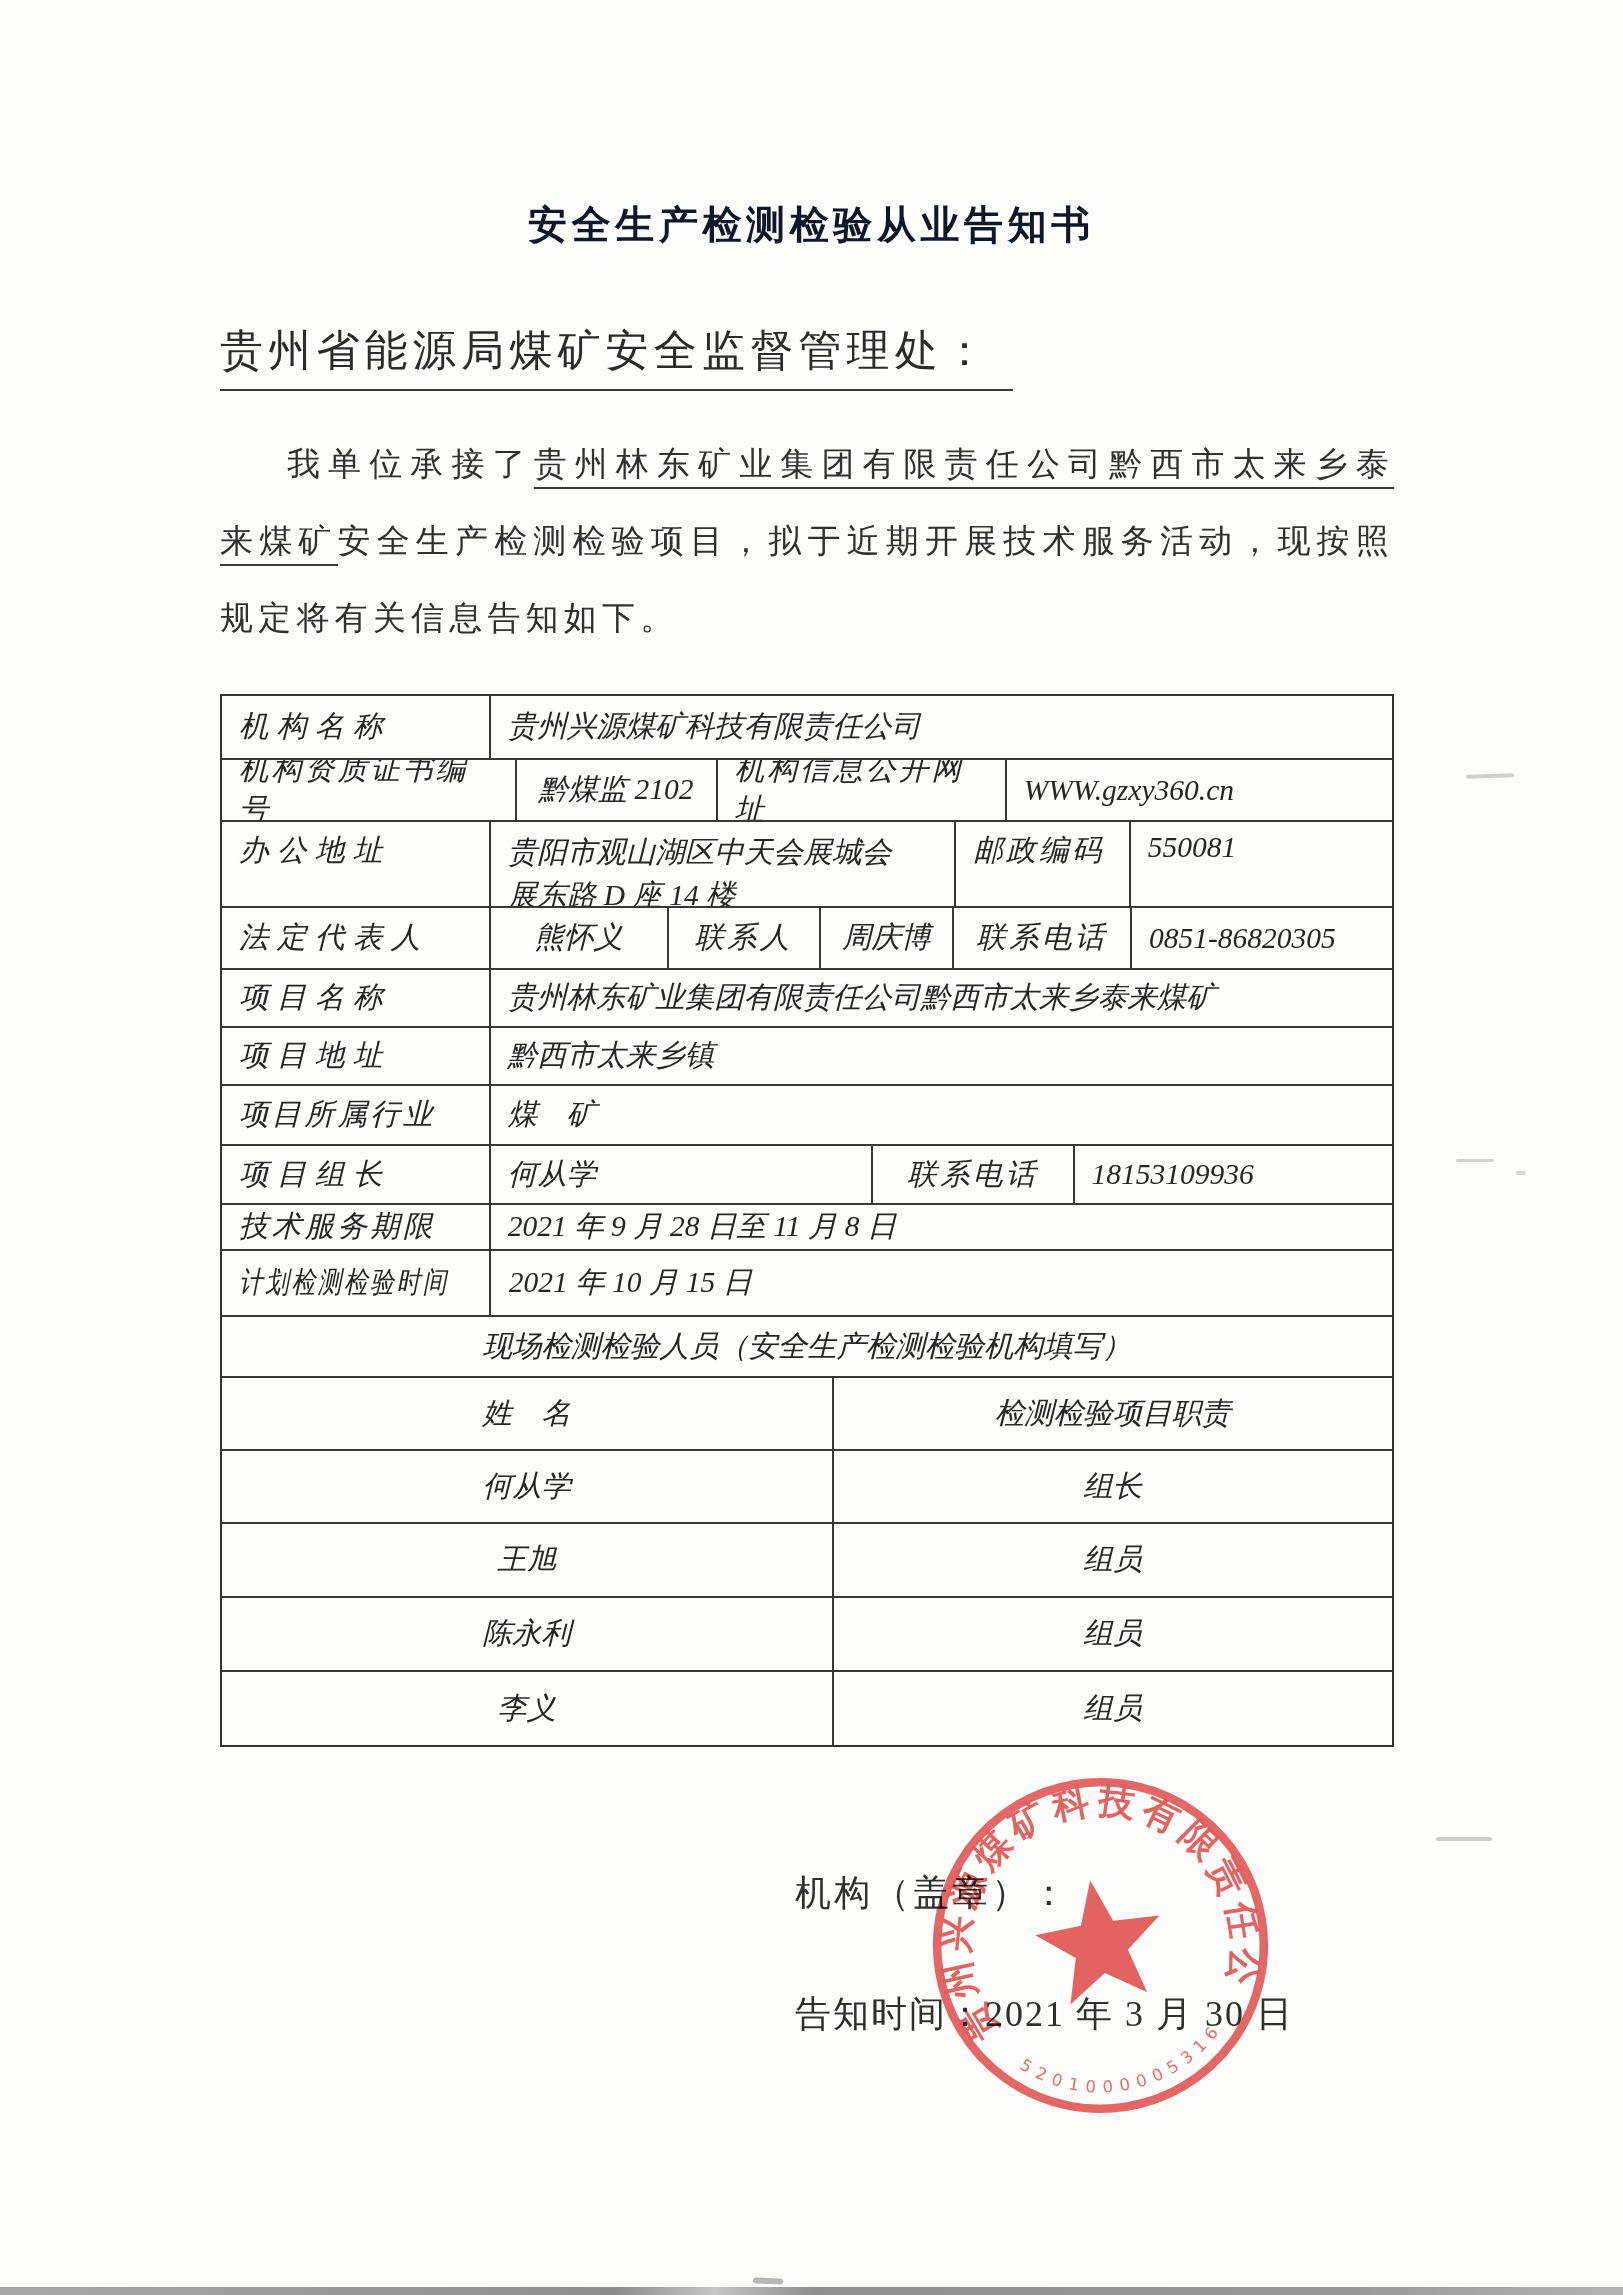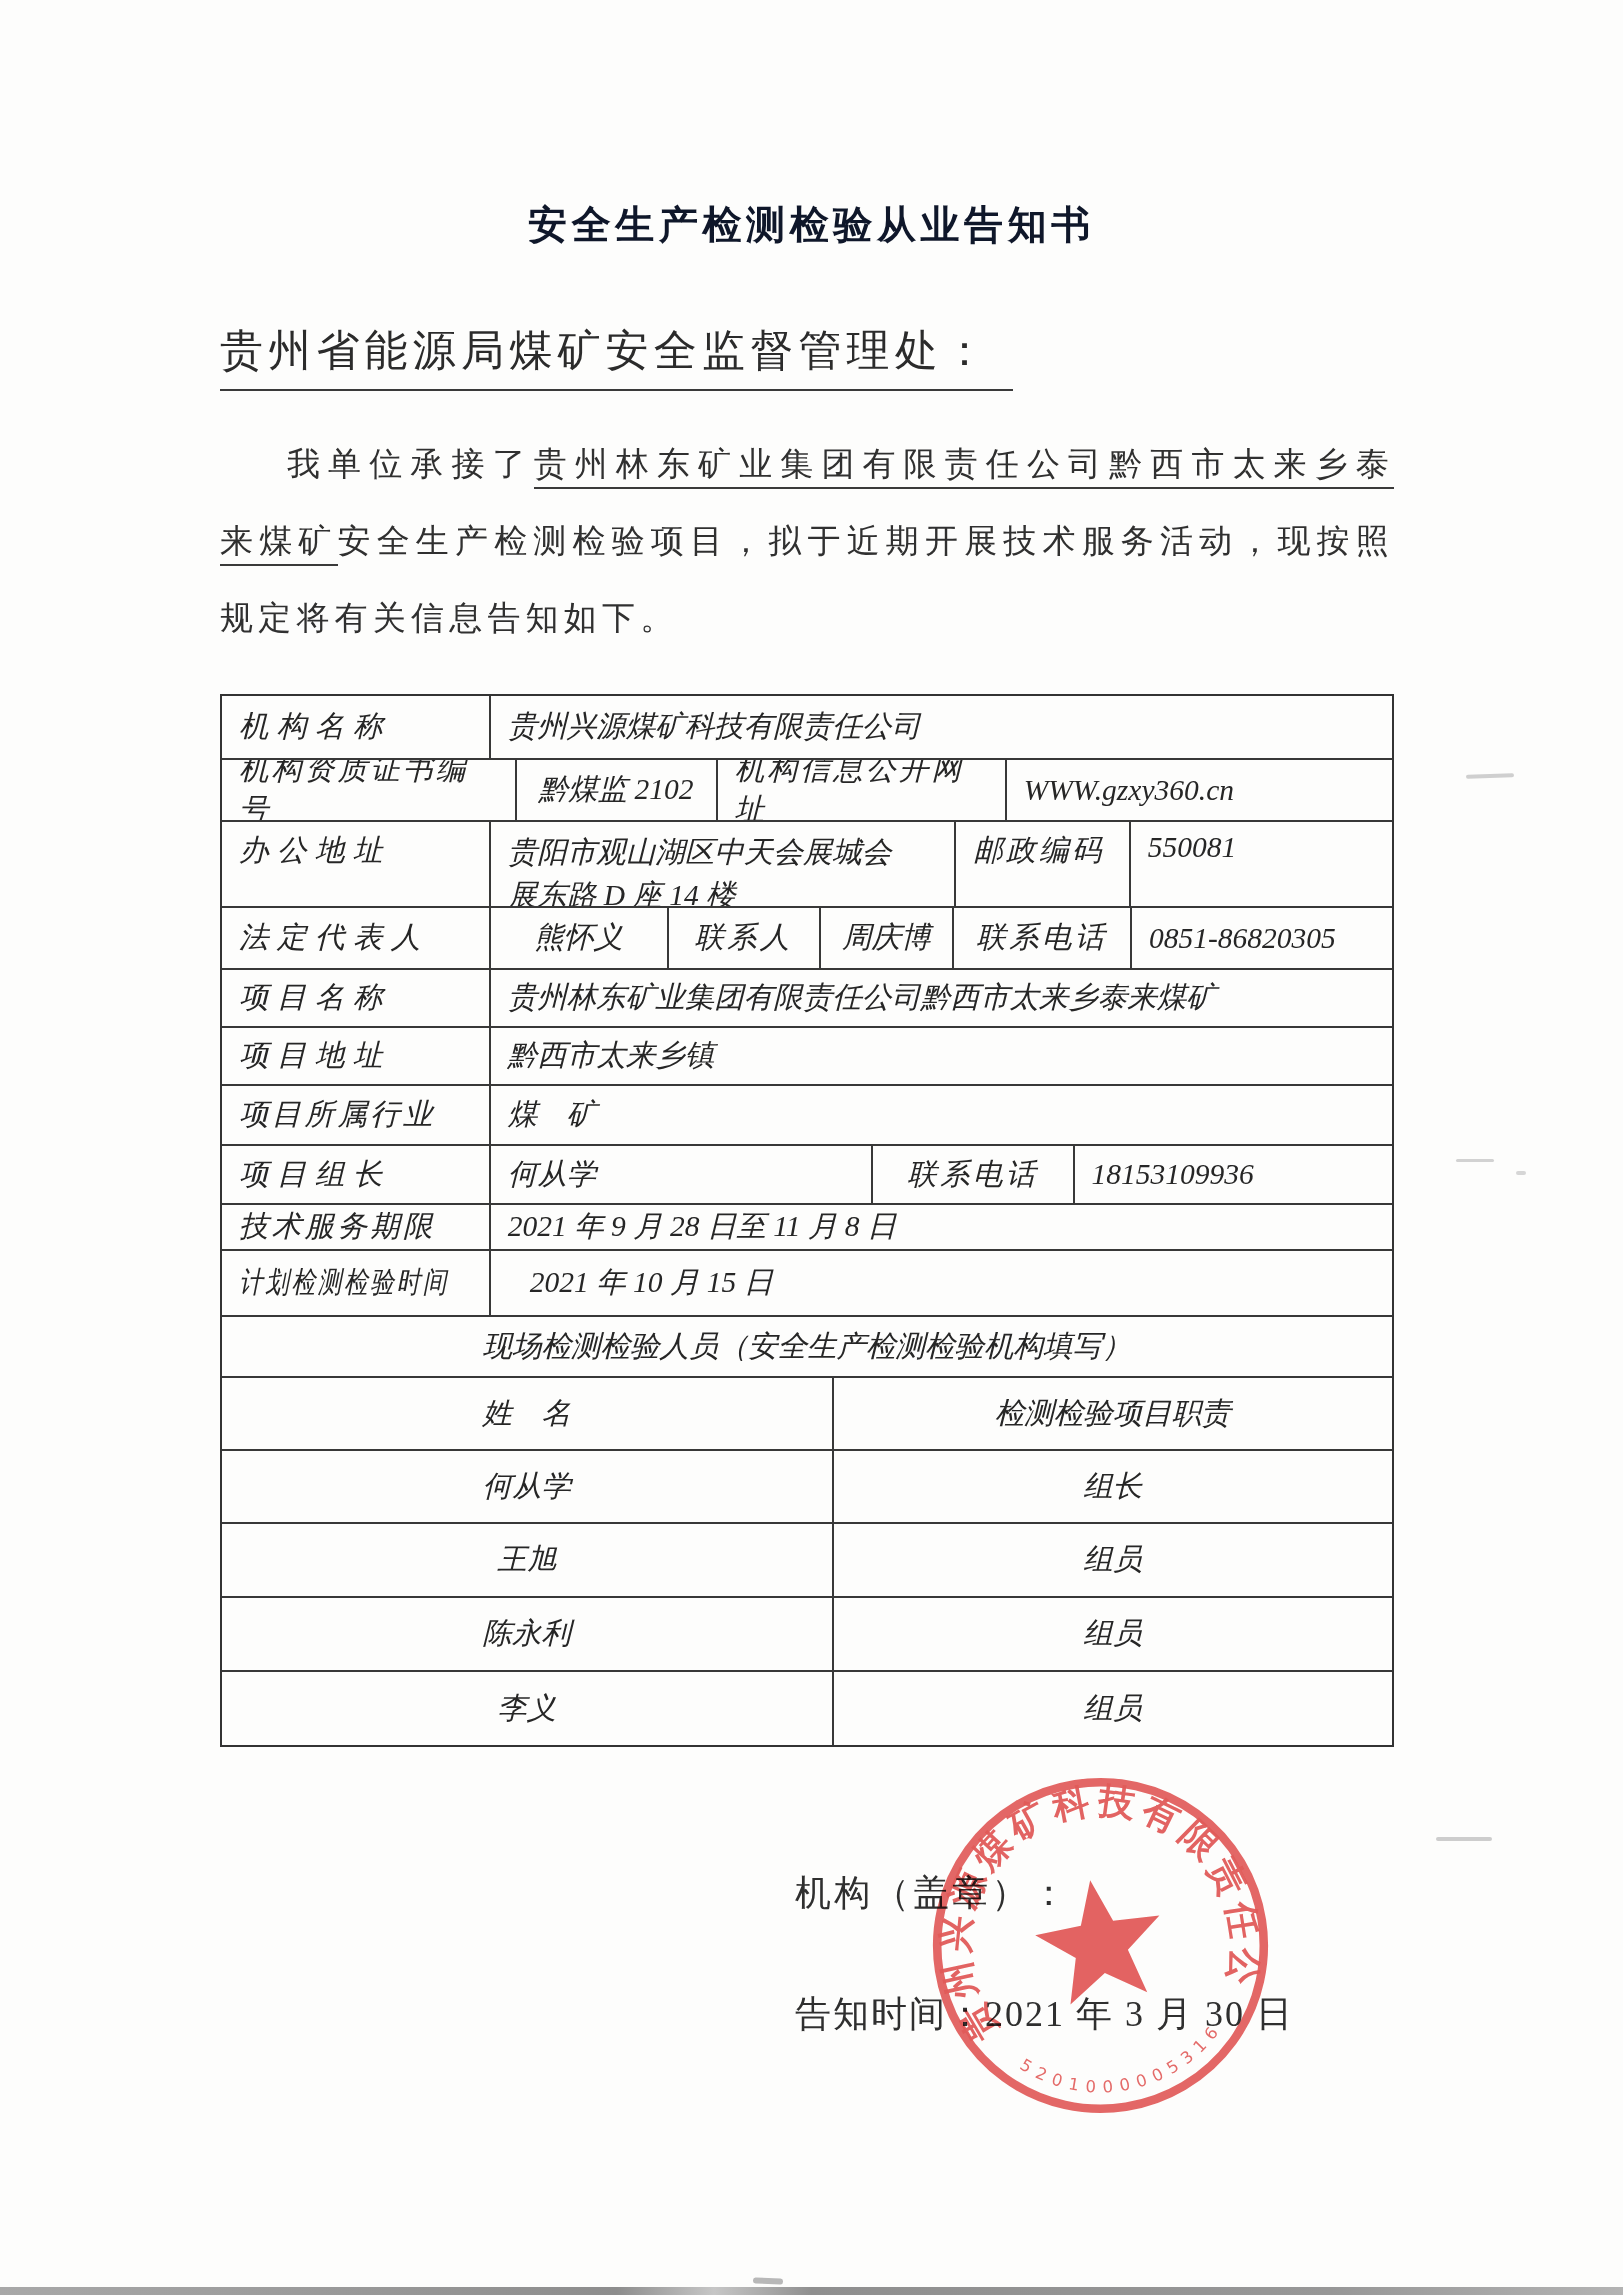--- a/index.html
+++ b/index.html
@@ -142,21 +142,21 @@
 
     <div class="r" style="height:46px">
       <div class="c label-tight" style="flex:0 0 22.8%">技术服务期限</div>
       <div class="c" style="flex:0 0 77.2%">2021 年 9 月 28 日至 11 月 8 日</div>
     </div>
 
     <div class="r" style="height:66px">
       <div class="c" style="flex:0 0 22.8%">
         <span class="squish">计划检测检验时间</span>
       </div>
-      <div class="c" style="flex:0 0 77.2%; padding-left:39px">2021 年 10 月 15 日</div>
+      <div class="c" style="flex:0 0 77.2%; padding-left:18px">2021 年 10 月 15 日</div>
     </div>
 
     <div class="r" style="height:61px">
       <div class="c ctr" style="flex:0 0 100%">现场检测检验人员（安全生产检测检验机构填写）</div>
     </div>
 
     <div class="r" style="height:73px">
       <div class="c ctr" style="flex:0 0 52.1%">姓　名</div>
       <div class="c ctr" style="flex:0 0 47.9%">检测检验项目职责</div>
     </div>

